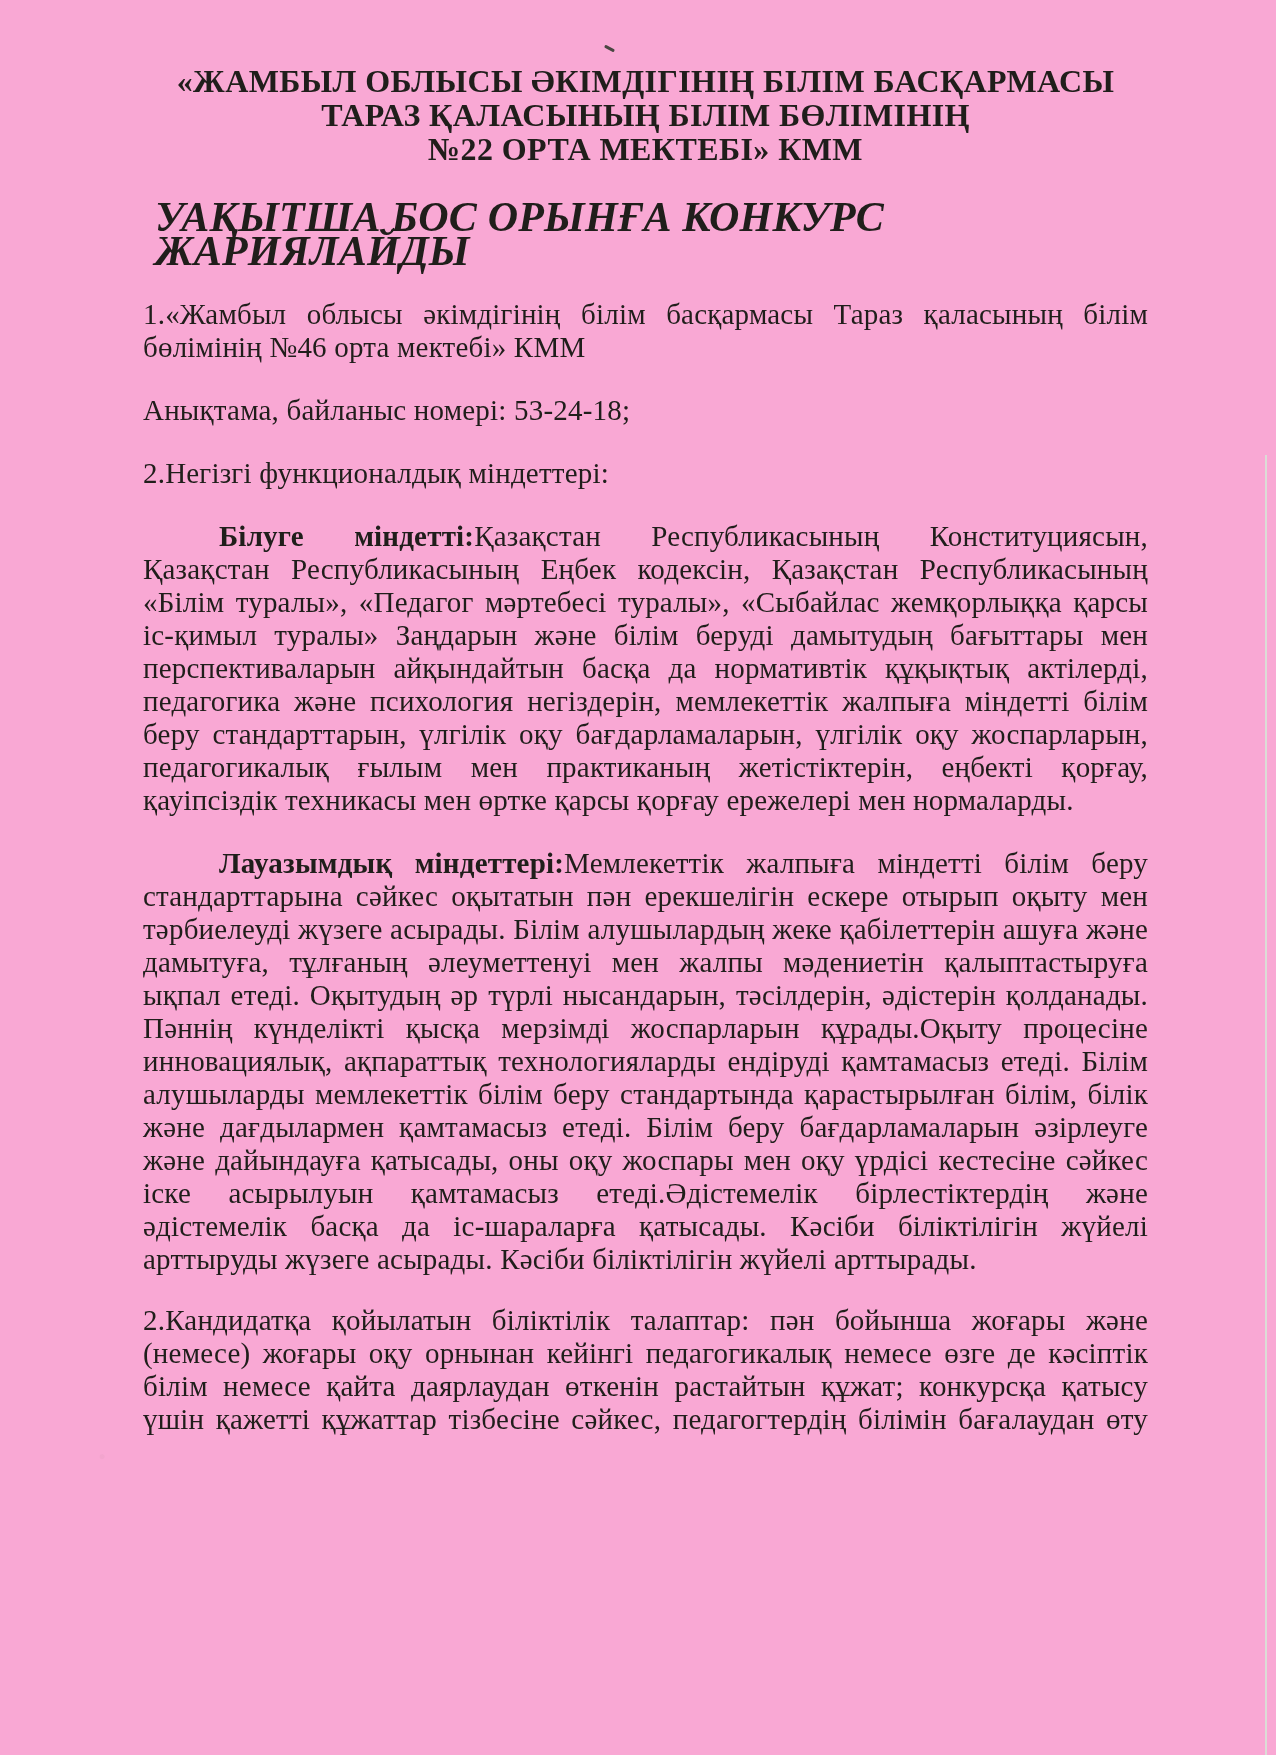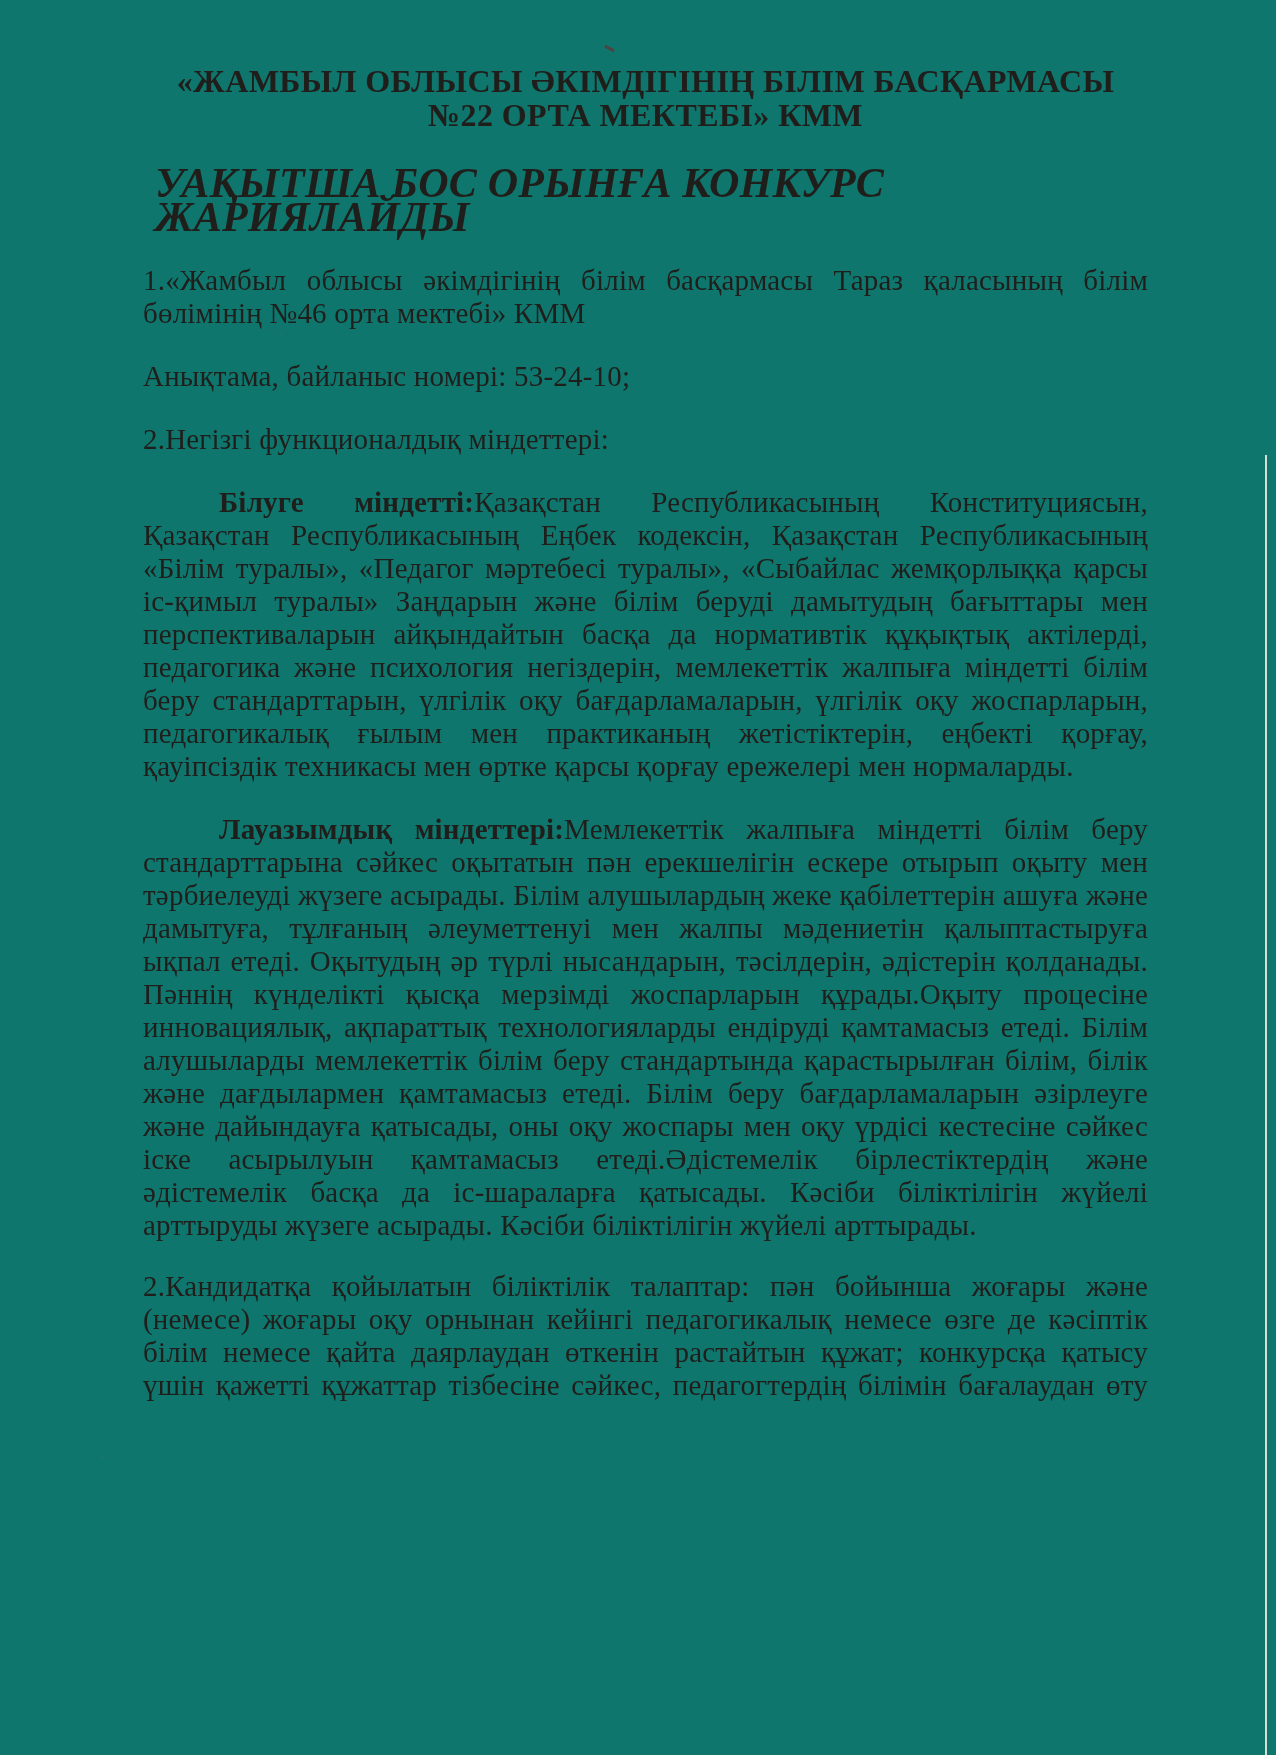--- a/index.html
+++ b/index.html
@@ -5,21 +5,21 @@
   html, body { margin: 0; padding: 0; }
   body {
     background: #e9e9e9;
     font-family: "Liberation Serif", "DejaVu Serif", serif;
   }
   .page {
     position: relative;
     width: 1276px;
     height: 1755px;
     margin: 0 auto;
-    background: #0f766e;
+    background: #f9a8d4;
     color: #201e1b;
     overflow: hidden;
   }
   .doc {
     position: absolute;
     left: 143px;
     top: 64px;
     width: 1005px;
     font-size: 29px;
     line-height: 33px;
@@ -83,29 +83,30 @@
 <div class="page">
 
   <span class="scan-speck"></span>
   <span class="scan-edge-line"></span>
   <span class="scan-noise"></span>
 
   <div class="doc">
 
     <h1 class="title">
       <span class="tline">«ЖАМБЫЛ ОБЛЫСЫ ӘКІМДІГІНІҢ БІЛІМ БАСҚАРМАСЫ</span>
+      <span class="tline">ТАРАЗ ҚАЛАСЫНЫҢ БІЛІМ БӨЛІМІНІҢ</span>
       <span class="tline">№22 ОРТА МЕКТЕБІ» КММ</span>
     </h1>
 
     <h2 class="subtitle">УАҚЫТША БОС ОРЫНҒА КОНКУРС ЖАРИЯЛАЙДЫ</h2>
 
     <p class="just">1.«Жамбыл облысы әкімдігінің білім басқармасы Тараз қаласының білім бөлімінің №46 орта мектебі» КММ</p>
 
     <div class="contact" style="margin-bottom:30px">
-      <p>Анықтама, байланыс номері: 53-24-10;</p>
+      <p>Анықтама, байланыс номері: 53-24-18;</p>
     </div>
 
     <p>2.Негізгі функционалдық міндеттері:</p>
 
     <p class="just indent"><span class="lead">Білуге міндетті:</span><span>Қазақстан Республикасының Конституциясын, Қазақстан Республикасының Еңбек кодексін, Қазақстан Республикасының «Білім туралы», «Педагог мәртебесі туралы», «Сыбайлас жемқорлыққа қарсы іс-қимыл туралы» Заңдарын және білім беруді дамытудың бағыттары мен перспективаларын айқындайтын басқа да нормативтік құқықтық актілерді, педагогика және психология негіздерін, мемлекеттік жалпыға міндетті білім беру стандарттарын, үлгілік оқу бағдарламаларын, үлгілік оқу жоспарларын, педагогикалық ғылым мен практиканың жетістіктерін, еңбекті қорғау, қауіпсіздік техникасы мен өртке қарсы қорғау ережелері мен нормаларды.</span></p>
 
     <p class="just indent tight"><span class="lead">Лауазымдық міндеттері:</span><span>Мемлекеттік жалпыға міндетті білім беру стандарттарына сәйкес оқытатын пән ерекшелігін ескере отырып оқыту мен тәрбиелеуді жүзеге асырады. Білім алушылардың жеке қабілеттерін ашуға және дамытуға, тұлғаның әлеуметтенуі мен жалпы мәдениетін қалыптастыруға ықпал етеді. Оқытудың әр түрлі нысандарын, тәсілдерін, әдістерін қолданады. Пәннің күнделікті қысқа мерзімді жоспарларын құрады.Оқыту процесіне инновациялық, ақпараттық технологияларды ендіруді қамтамасыз етеді. Білім алушыларды мемлекеттік білім беру стандартында қарастырылған білім, білік және дағдылармен қамтамасыз етеді. Білім беру бағдарламаларын әзірлеуге және дайындауға қатысады, оны оқу жоспары мен оқу үрдісі кестесіне сәйкес іске асырылуын қамтамасыз етеді.Әдістемелік бірлестіктердің және әдістемелік басқа да іс-шараларға қатысады. Кәсіби біліктілігін жүйелі арттыруды жүзеге асырады. Кәсіби біліктілігін жүйелі арттырады.</span></p>
 
 
     <p class="just-last">2.Кандидатқа қойылатын біліктілік талаптар: пән бойынша жоғары және (немесе) жоғары оқу орнынан кейінгі педагогикалық немесе өзге де кәсіптік білім немесе қайта даярлаудан өткенін растайтын құжат; конкурсқа қатысу үшін қажетті құжаттар тізбесіне сәйкес, педагогтердің білімін бағалаудан өту</p>

